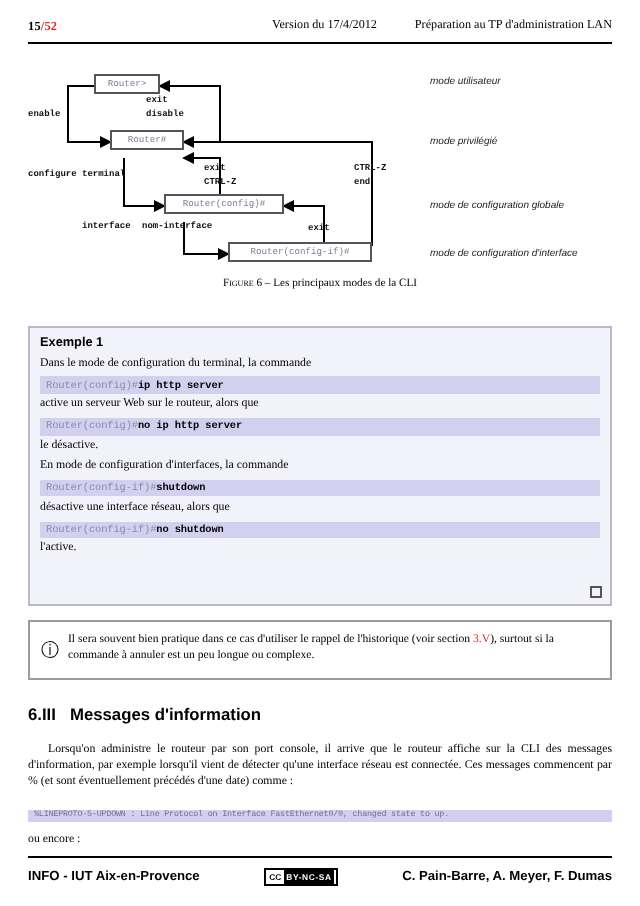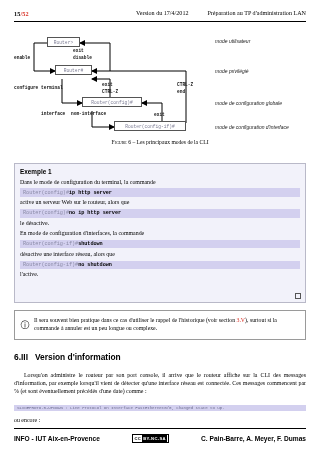--- a/index.html
+++ b/index.html
@@ -363,21 +363,21 @@
 </div>
 
 <div class="note-box">
   <div class="note-icon">ⓘ</div>
   <div class="note-text">
     <span>Il sera souvent bien pratique dans ce cas d'utiliser le rappel de l'historique (voir section </span><span class="ref">3.V</span><span>), surtout si la commande à annuler est un peu longue ou complexe.</span>
   </div>
 </div>
 
 <div class="section-heading">
-  <span class="num">6.III</span><span>Version d'information</span>
+  <span class="num">6.III</span><span>Messages d'information</span>
 </div>
 
 <div class="section-para">Lorsqu'on administre le routeur par son port console, il arrive que le routeur affiche sur la CLI des messages d'information, par exemple lorsqu'il vient de détecter qu'une interface réseau est connectée. Ces messages commencent par % (et sont éventuellement précédés d'une date) comme :</div>
 
 <div class="syslog-line">%LINEPROTO-5-UPDOWN : Line Protocol on Interface FastEthernet0/0, changed state to up.</div>
 
 <div class="trailing-text">ou encore :</div>
 
 <div class="footer-rule"></div>
 <div class="page-footer">

